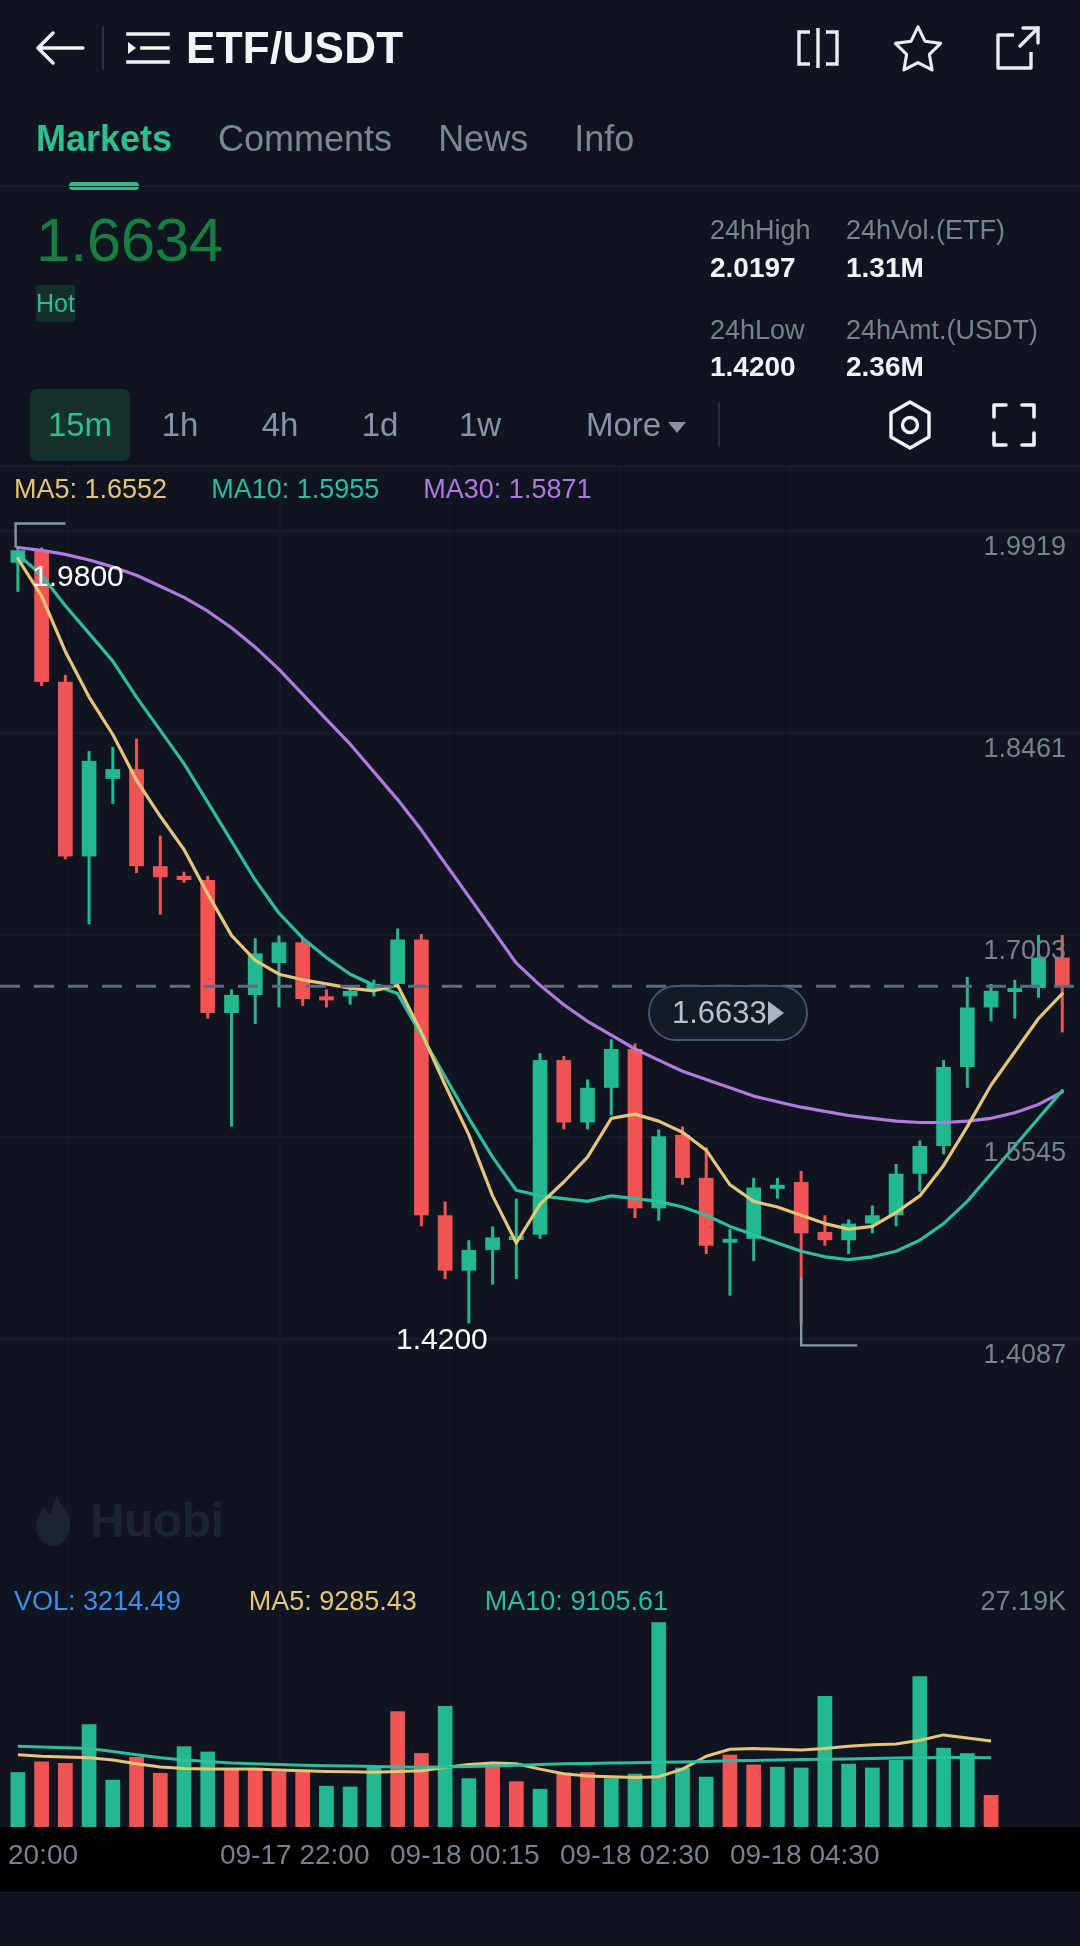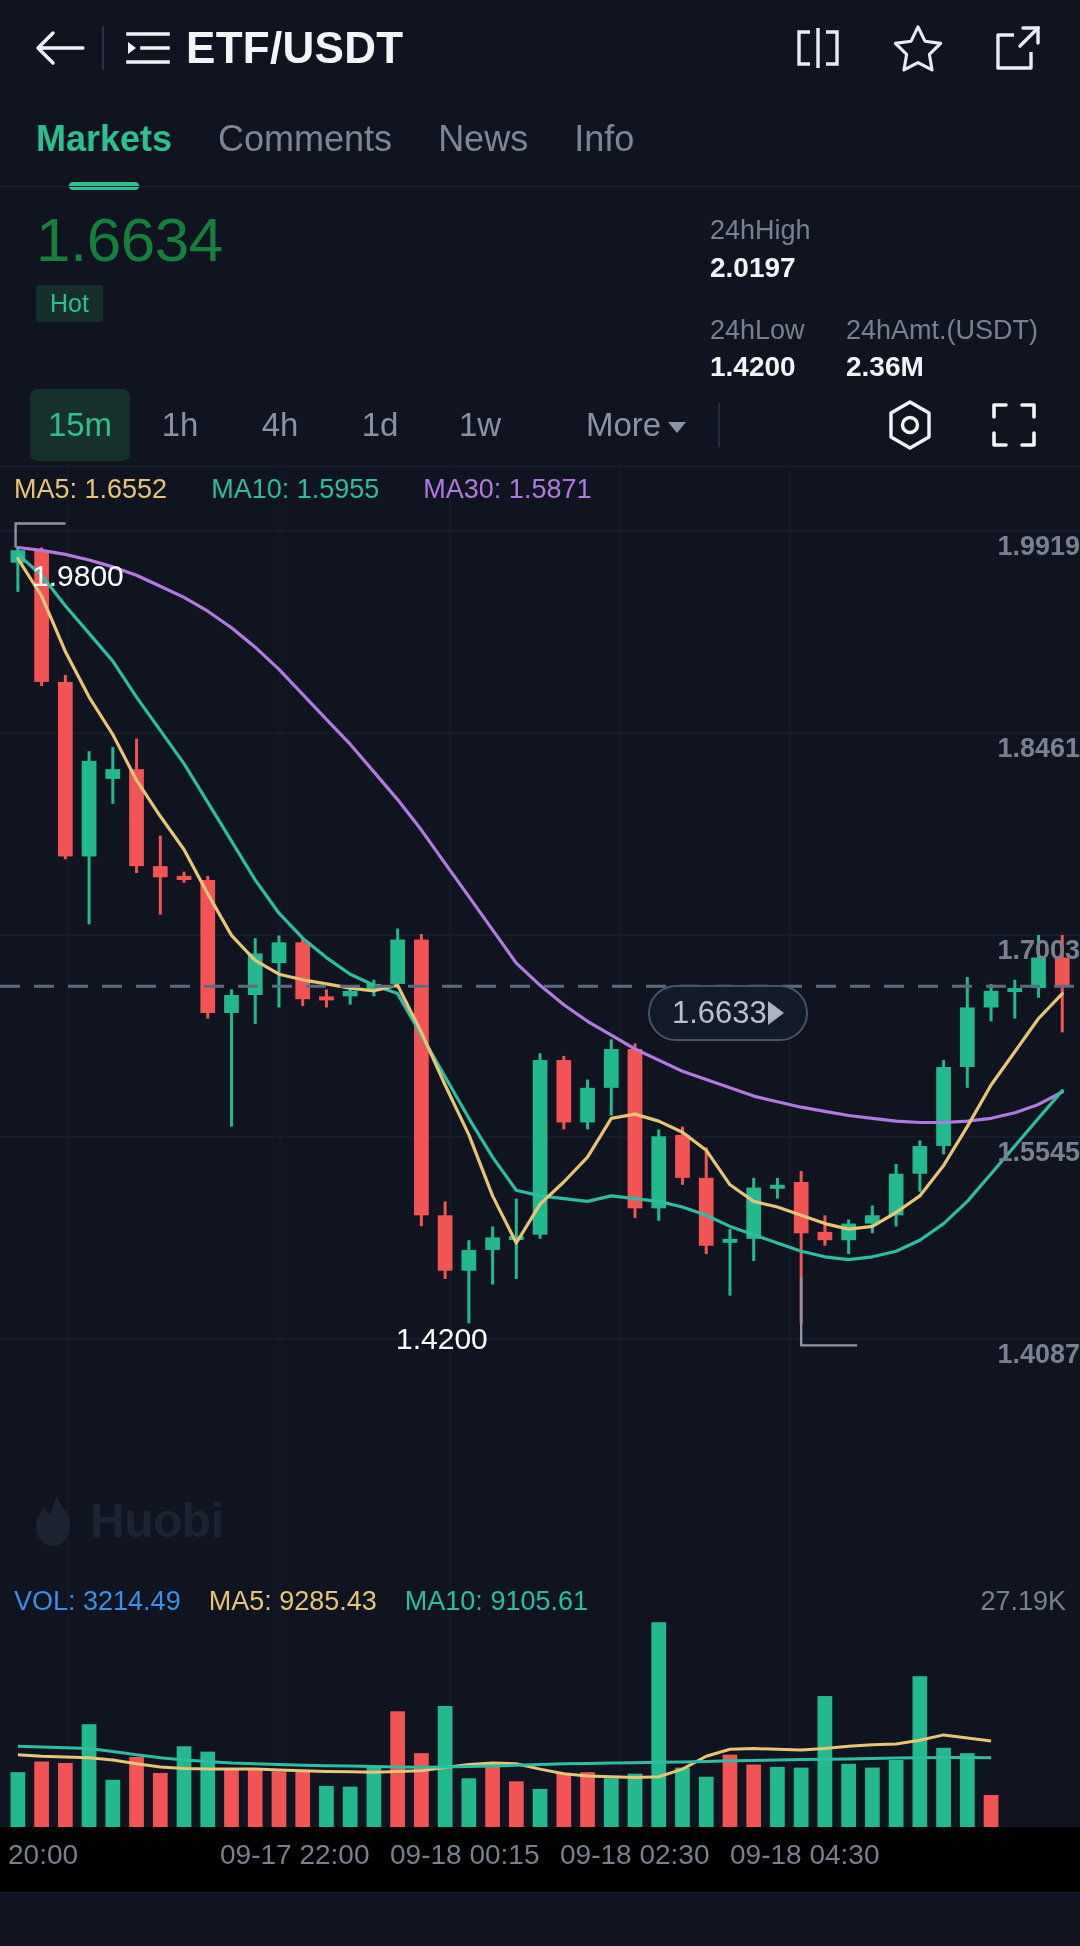--- a/index.html
+++ b/index.html
@@ -32,21 +32,21 @@
   }
   .tabs-rule { position:absolute; left:0; right:0; bottom:0; height:1px; background:#1c2231; }
 
   
   .price-block { position:relative; height:196px; padding:22px 36px 0 36px; }
   .big-price { font-size:62px; font-weight:400; color:#15803d; line-height:1; letter-spacing:-0.5px; }
   .sub-row { display:flex; align-items:baseline; gap:28px; margin-top:26px; }
   .usd { font-size:31px; color:#8a93a5; }
   .pct { font-size:31px; color:#f04a4a; font-weight:400; }
   .hot { display:inline-block; margin-top:14px; font-size:25px; color:#2dc08e;
-         background:#15302c; padding:4px 14px; border-radius:3px; }
+         background:#15302c; padding:4px 0; border-radius:3px; }
 
   .stats { position:absolute; top:26px; left:710px; width:350px; }
   .stat-row { display:flex; margin-bottom:26px; }
   .stat-col { width:136px; }
   .stat-lbl { font-size:27px; color:#79818f; line-height:1.32; white-space:nowrap; }
   .stat-val { font-size:28px; color:#f2f4f8; font-weight:700; line-height:1.36; }
 
   
   .ivbar { height:84px; display:flex; align-items:center; padding:0 30px; position:relative; }
   .iv { font-size:33px; color:#8a93a5; padding:17px 0; width:100px; text-align:center; cursor:pointer; }
@@ -55,36 +55,36 @@
   .caret { width:0;height:0;border-left:9px solid transparent;border-right:9px solid transparent;border-top:11px solid #8a93a5; margin-top:4px; }
   .iv-div { width:2px; height:44px; background:#262d3c; margin-left:32px; }
   .ivbar-right { margin-left:auto; display:flex; align-items:center; gap:52px; padding-right:10px; }
   .ivbar-rule { position:absolute; left:0; right:0; bottom:0; height:1px; background:#1b2130; }
 
   
   .chart-area { position:relative; width:1080px; height:1115px; background:#101420; }
   .ma-legend { position:absolute; top:7px; left:14px; display:flex; gap:44px; font-size:27px; z-index:6; }
   .ma5c { color:#e6c478; } .ma10c { color:#2dbda0; } .ma30c { color:#b07ae0; }
 
-  .yaxis { position:absolute; right:0; top:0; height:100%; width:150px; z-index:5; pointer-events:none;font-weight:bold; }
+  .yaxis { position:absolute; right:14px; top:0; height:100%; width:150px; z-index:5; pointer-events:none; }
   .ylab { position:absolute; right:0; font-size:27px; color:#79818f; text-align:right; white-space:nowrap; }
 
   .hi-ann, .lo-ann { position:absolute; font-size:30px; color:#ffffff; z-index:7; white-space:nowrap; }
 
   .price-pill { position:absolute; z-index:8; display:flex; align-items:center; gap:1px;
                 border:2px solid #46566a; border-radius:34px; padding:8px 22px;
                 background:#131a28; font-size:31px; color:#b9c1ce; }
   .pill-tri { width:0;height:0;border-top:12px solid transparent;border-bottom:12px solid transparent;border-left:16px solid #aab3c0; }
 
   .watermark { position:absolute; left:32px; bottom:34px; display:flex; align-items:center; gap:14px; z-index:3; opacity:0.5; }
   .wm-text { font-size:48px; color:#2b3242; font-weight:700; letter-spacing:-0.5px; }
 
   
   .vol-area { position:relative; width:1080px; height:245px; background:#101420; }
-  .vol-legend { position:absolute; top:4px; left:14px; display:flex; gap:28px; font-size:27px; z-index:6; }
+  .vol-legend { position:absolute; top:4px; left:14px; display:flex; gap:68px; font-size:27px; z-index:6; }
   .volc { color:#3d8fe8; } .vma5c { color:#e6c478; } .vma10c { color:#2dbda0; }
   .vol-ymax { position:absolute; right:14px; top:4px; font-size:27px; color:#79818f; z-index:6; }
 
   
   .taxis { position:relative; width:1080px; height:66px; background:#000000; }
   .tlab { position:absolute; top:12px; font-size:28px; color:#79818f; white-space:nowrap; }
   .taxis-rule { position:absolute; left:0; right:0; bottom:0; height:1px; background:#1b2130; }
 
   svg { display:block; }
 </style>
@@ -141,20 +141,24 @@
 
   <div class="price-block">
     <div class="big-price">1.6634</div>
     <span class="hot">Hot</span>
 
     <div class="stats">
       <div class="stat-row">
         <div class="stat-col">
           <div class="stat-lbl">24hHigh</div>
           <div class="stat-val">2.0197</div>
+        </div>
+        <div class="stat-col">
+          <div class="stat-lbl">24hVol.(ETF)</div>
+          <div class="stat-val">1.31M</div>
         </div>
       </div>
       <div class="stat-row">
         <div class="stat-col">
           <div class="stat-lbl">24hLow</div>
           <div class="stat-val">1.4200</div>
         </div>
         <div class="stat-col">
           <div class="stat-lbl">24hAmt.(USDT)</div>
           <div class="stat-val">2.36M</div>

